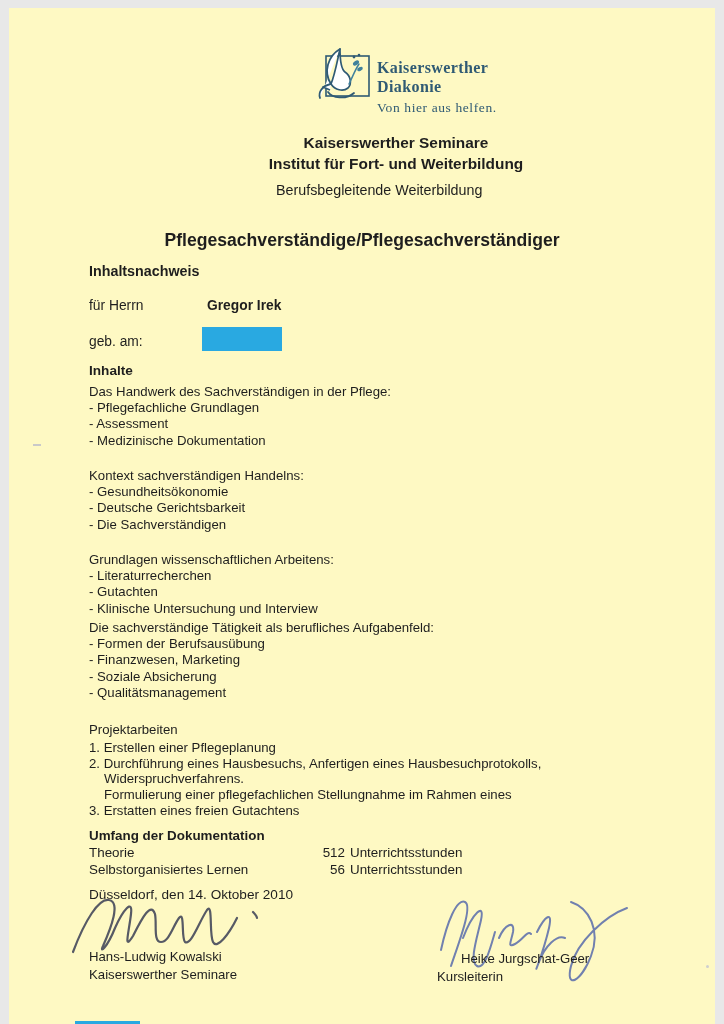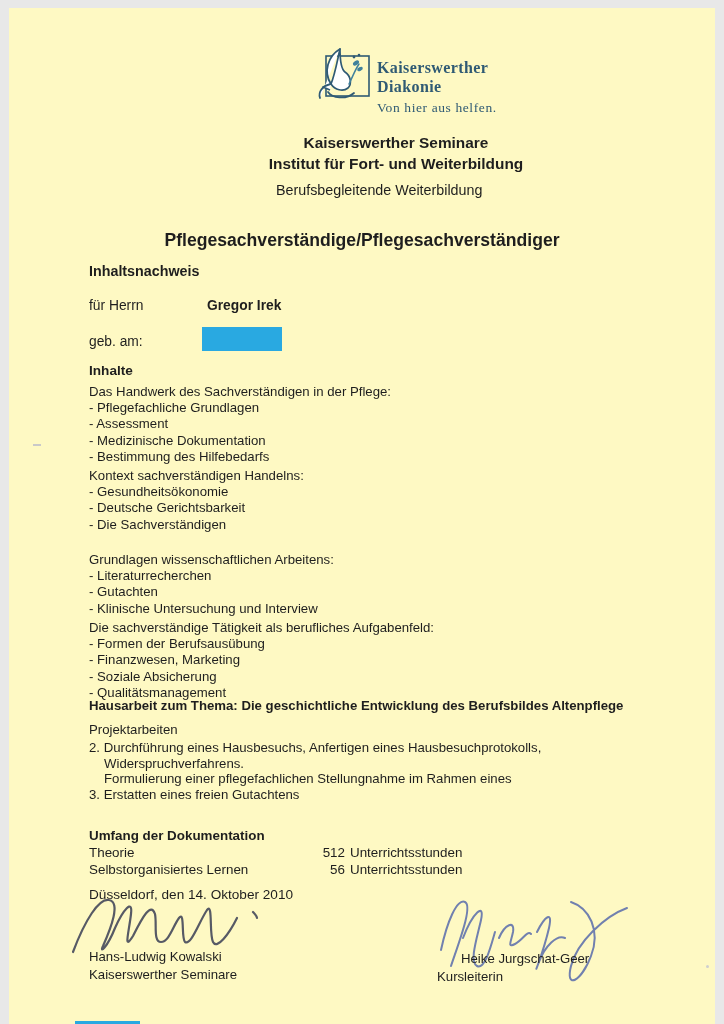--- a/index.html
+++ b/index.html
@@ -88,21 +88,20 @@
   <div class="abs dob-label">geb. am:</div>
   <div class="abs dob-redaction" style="background:#29a9e1"></div>
 
   <div class="abs inhalte-label">Inhalte</div>
 
   <div class="abs cblock b0">
     <div>Das Handwerk des Sachverständigen in der Pflege:</div>
     <div>- Pflegefachliche Grundlagen</div>
     <div>- Assessment</div>
     <div>- Medizinische Dokumentation</div>
-    <div>- Bestimmung des Hilfebedarfs</div>
   </div>
 
   <div class="abs cblock b1">
     <div>Kontext sachverständigen Handelns:</div>
     <div>- Gesundheitsökonomie</div>
     <div>- Deutsche Gerichtsbarkeit</div>
     <div>- Die Sachverständigen</div>
   </div>
 
   <div class="abs cblock b2">
@@ -113,23 +112,23 @@
   </div>
 
   <div class="abs cblock b3">
     <div>Die sachverständige Tätigkeit als berufliches Aufgabenfeld:</div>
     <div>- Formen der Berufsausübung</div>
     <div>- Finanzwesen, Marketing</div>
     <div>- Soziale Absicherung</div>
     <div>- Qualitätsmanagement</div>
   </div>
 
-  <div class="abs hausarbeit">Hausarbeit zum Thema: Die geschichtliche Entwicklung des Berufsbildes Altenpflege</div>
   <div class="abs projekt-h">Projektarbeiten</div>
   <div class="abs projekt-list">
+    <div>1. Erstellen einer Pflegeplanung</div>
     <div>2. Durchführung eines Hausbesuchs, Anfertigen eines Hausbesuchprotokolls,</div>
     <div class="indent">Widerspruchverfahrens.</div>
     <div class="indent">Formulierung einer pflegefachlichen Stellungnahme im Rahmen eines</div>
     <div>3. Erstatten eines freien Gutachtens</div>
   </div>
 
   <div class="abs umfang-h">Umfang der Dokumentation</div>
   <div class="abs umfang-rows">
     <div class="urow">
       <span class="ulabel">Theorie</span>

